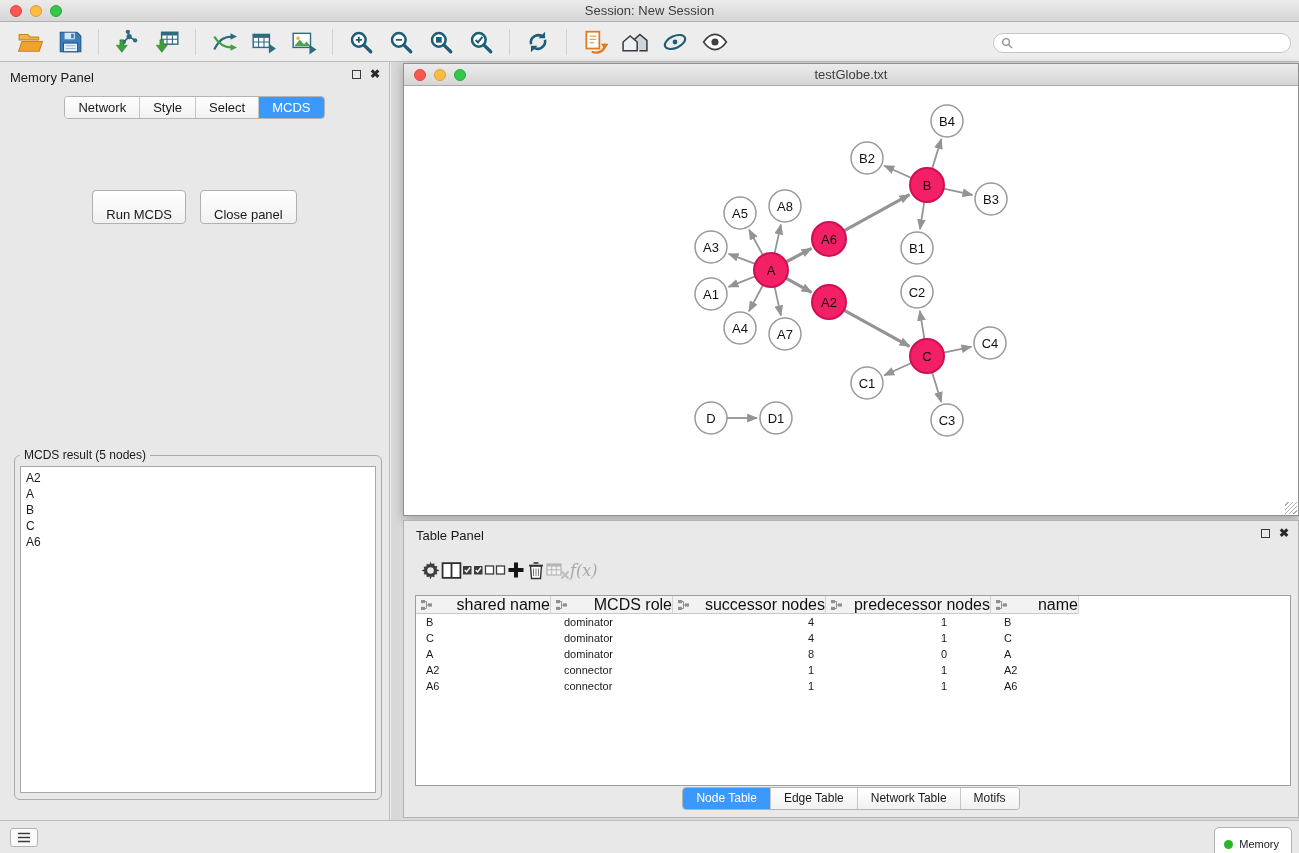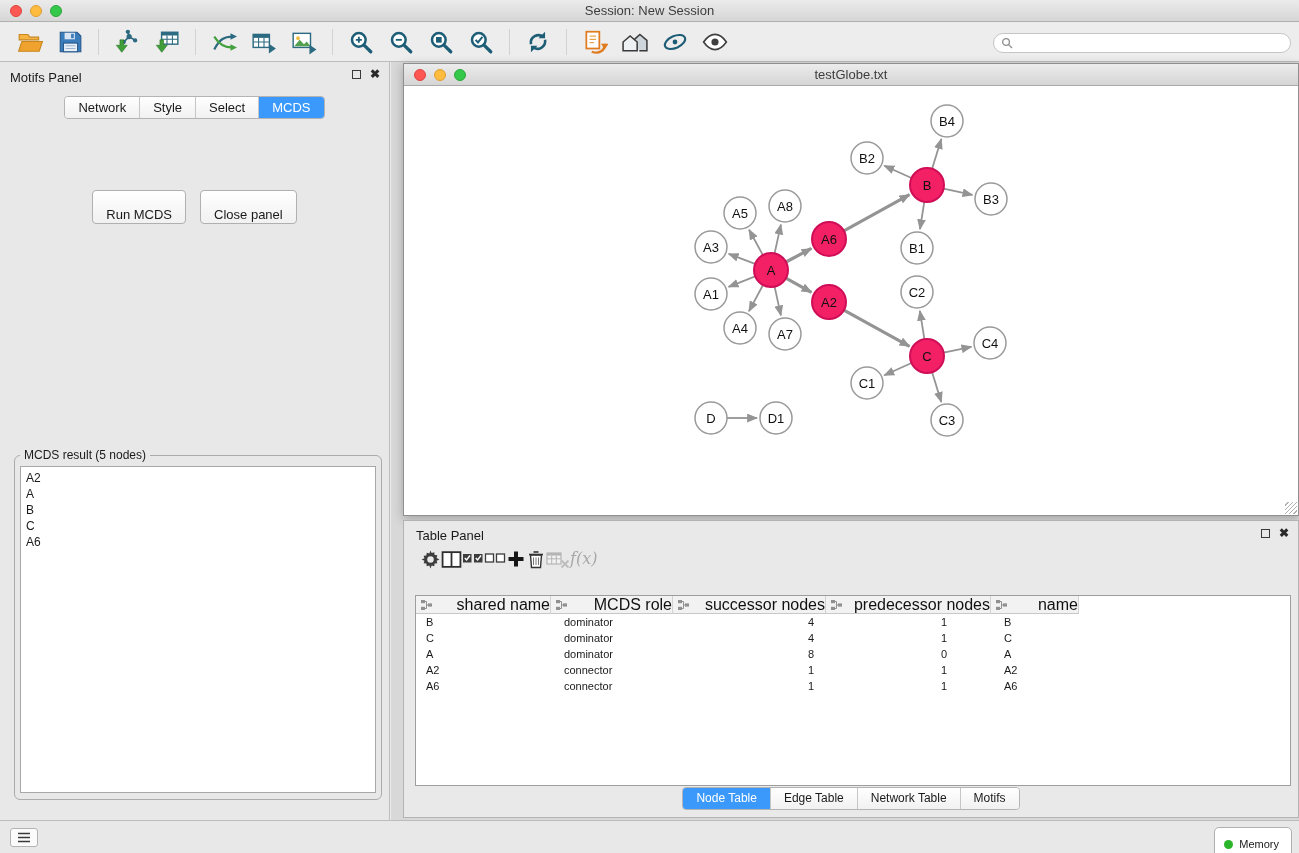--- a/index.html
+++ b/index.html
@@ -56,21 +56,21 @@
   .nw-titlebar { position:relative; height:22px; background:linear-gradient(#ececec,#d5d5d5); border-bottom:1px solid #a9a9a9; }
   .nw-title { text-align:center; line-height:21px; font-size:13px; color:#3d3d3d; }
   .nw-content { position:absolute; top:23px; left:0; right:0; bottom:0; background:#fff; }
   #network-svg { width:100%; height:100%; display:block; }
   #network-svg text { font-family:"Liberation Sans",sans-serif; font-size:13px; }
   .grip { position:absolute; right:1px; bottom:1px; width:12px; height:12px; background:repeating-linear-gradient(135deg, transparent 0 2px, #b0b0b0 2px 3px); }
 
   
   .table-panel { position:absolute; left:12px; top:458px; width:896px; height:298px; background:#e9e9e9; border:1px solid #b3b3b3; }
   .tp-header { position:relative; padding:7px 0 0 12px; font-size:13px; height:26px; }
-  .tp-toolbar { position:absolute; top:28px; left:0; height:42px; display:flex; align-items:flex-start; padding-left:16px; }
+  .tp-toolbar { position:absolute; top:28px; left:0; height:42px; display:flex; align-items:center; padding-left:16px; }
   .tp-icon { display:flex; align-items:center; justify-content:center; }
   .fx { font-family:"DejaVu Serif",serif; font-style:italic; font-size:16px; color:#a8a8a8; }
   .tp-table { position:absolute; left:11px; right:7px; top:74px; height:191px; background:#fff; border:1px solid #9e9e9e; overflow:hidden; }
   .tp-thead { display:flex; height:18px; }
   .th { position:relative; display:flex; align-items:center; justify-content:flex-end; font-size:16px; background:#f2f2f2; border-right:1px solid #d2d2d2; border-bottom:1px solid #c8c8c8; color:#111; }
   .th .icn { position:absolute; left:5px; top:4px; }
   .tr { display:flex; height:16px; line-height:16px; font-size:11px; }
   .td { overflow:hidden; white-space:nowrap; }
   .td.c0 { padding-left:10px; }
   .td.c1 { padding-left:13px; }
@@ -229,21 +229,21 @@
     <svg width="12" height="12" viewBox="0 0 12 12" data-interactable="false">
         <circle cx="5" cy="5" r="3.4" fill="none" stroke="#8e8e8e" stroke-width="1.3"></circle>
         <path d="M7.6 7.6L11 11" stroke="#8e8e8e" stroke-width="1.3"></path>
       </svg>
     <input data-interactable="true" placeholder="" style="">
   </div>
 </div>
 
 <div class="control-panel" data-interactable="false">
   <div class="cp-header" data-interactable="false">
-    <span data-interactable="false">Motifs Panel</span>
+    <span data-interactable="false">Memory Panel</span>
     <span class="win-btns">
       <span class="float-box" data-interactable="true"></span>
       <span class="x-btn" data-interactable="true">✖</span>
     </span>
   </div>
   <div class="cp-tabs" id="cp-tabs" data-interactable="false">
       <div class="seg-group">
         <div class="seg" data-interactable="true">Network</div>
         <div class="seg" data-interactable="true">Style</div>
         <div class="seg" data-interactable="true">Select</div>

